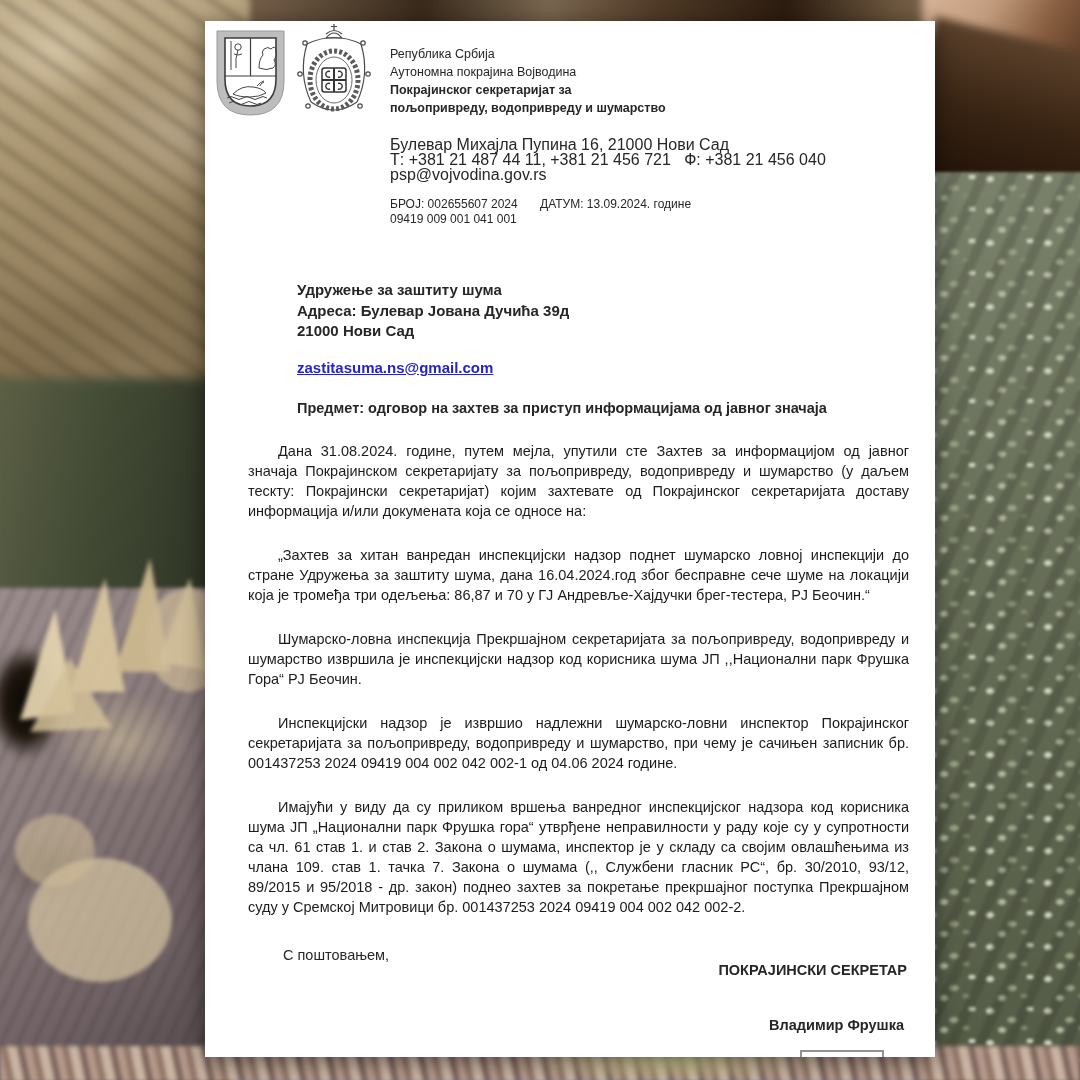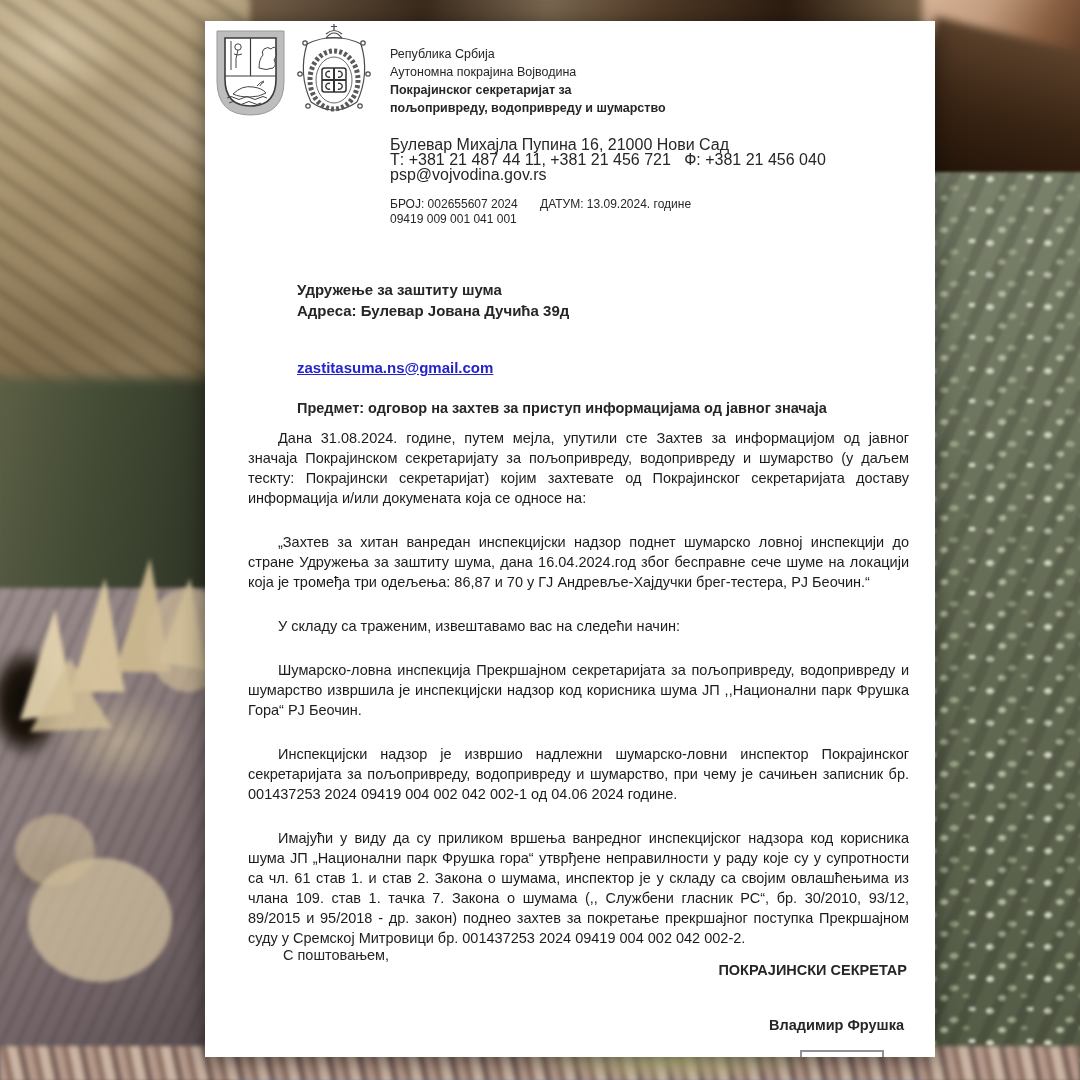--- a/index.html
+++ b/index.html
@@ -70,21 +70,21 @@
   .ref-row{position:absolute;left:185px;top:176px;font-size:12px;line-height:14.5px;}
   .ref-date{position:absolute;left:150px;top:0;white-space:nowrap;}
 
   .recipient{position:absolute;left:92px;top:259px;font-size:15px;font-weight:bold;line-height:20.5px;}
   .email{position:absolute;left:92px;top:338px;font-size:15px;font-weight:bold;
     color:#2424c8;text-decoration:underline;cursor:pointer;}
   .subject{position:absolute;left:92px;top:379px;font-size:14.5px;font-weight:bold;white-space:nowrap;}
 
   .body-text{position:absolute;left:43px;top:404px;width:661px;font-size:14.5px;
     line-height:20px;text-align:justify;color:#1c1c1c;}
-  .body-text p{margin:3px 0 24px 0;text-indent:30px;}
+  .body-text p{margin:16px 0 24px 0;text-indent:30px;}
   .body-text p:last-child{margin-bottom:0;}
 
   .closing{position:absolute;left:78px;top:926px;font-size:14.5px;}
   .sig-title{position:absolute;right:28px;top:941px;font-size:14.5px;font-weight:bold;}
   .sig-name{position:absolute;right:31px;top:996px;font-size:14.5px;font-weight:bold;}
   .cut-box{position:absolute;left:595px;top:1029px;width:80px;height:12px;
     border:2px solid #8d9298;background:#fff;}
 </style>
 </head>
 <body>
@@ -171,30 +171,30 @@
 
     <div class="ref-row">
       <div>БРОЈ: 002655607 2024</div>
       <div>09419 009 001 041 001</div>
       <div class="ref-date">ДАТУМ: 13.09.2024. године</div>
     </div>
 
     <div class="recipient">
       <div>Удружење за заштиту шума</div>
       <div>Адреса: Булевар Јована Дучића 39д</div>
+      <div>21000 Нови Сад</div>
     </div>
 
     <a class="email">zastitasuma.ns@gmail.com</a>
 
     <div class="subject">Предмет: одговор на захтев за приступ информацијама од јавног значаја</div>
 
     <div class="body-text">
       <p>Дана 31.08.2024. године, путем мејла, упутили сте Захтев за информацијом од јавног значаја Покрајинском секретаријату за пољопривреду, водопривреду и шумарство (у даљем тескту: Покрајински секретаријат) којим захтевате од Покрајинског секретаријата доставу информација и/или докумената која се односе на:</p>
       <p>„Захтев за хитан ванредан инспекцијски надзор поднет шумарско ловној инспекцији до стране Удружења за заштиту шума, дана 16.04.2024.год због бесправне сече шуме на локацији која је тромеђа три одељења: 86,87 и 70 у ГЈ Андревље-Хајдучки брег-тестера, РЈ Беочин.“</p>
-      <p>У складу са траженим, извештавамо вас на следећи начин:</p>
       <p>Шумарско-ловна инспекција Прекршајном секретаријата за пољопривреду, водопривреду и шумарство извршила је инспекцијски надзор код корисника шума ЈП ,,Национални парк Фрушка Гора“ РЈ Беочин.</p>
       <p>Инспекцијски надзор је извршио надлежни шумарско-ловни инспектор Покрајинског секретаријата за пољопривреду, водопривреду и шумарство, при чему је сачињен записник бр. 001437253 2024 09419 004 002 042 002-1 од 04.06 2024 године.</p>
       <p>Имајући у виду да су приликом вршења ванредног инспекцијског надзора код корисника шума ЈП „Национални парк Фрушка гора“ утврђене неправилности у раду које су у супротности са чл. 61 став 1. и став 2. Закона о шумама, инспектор је у складу са својим овлашћењима из члана 109. став 1. тачка 7. Закона о шумама (,, Службени гласник РС“, бр. 30/2010, 93/12, 89/2015 и 95/2018 - др. закон) поднео захтев за покретање прекршајног поступка Прекршајном суду у Сремској Митровици бр. 001437253 2024 09419 004 002 042 002-2.</p>
     </div>
 
     <div class="closing">С поштовањем,</div>
     <div class="sig-title">ПОКРАЈИНСКИ СЕКРЕТАР</div>
     <div class="sig-name">Владимир Фрушка</div>
     <div class="cut-box"></div>
 

